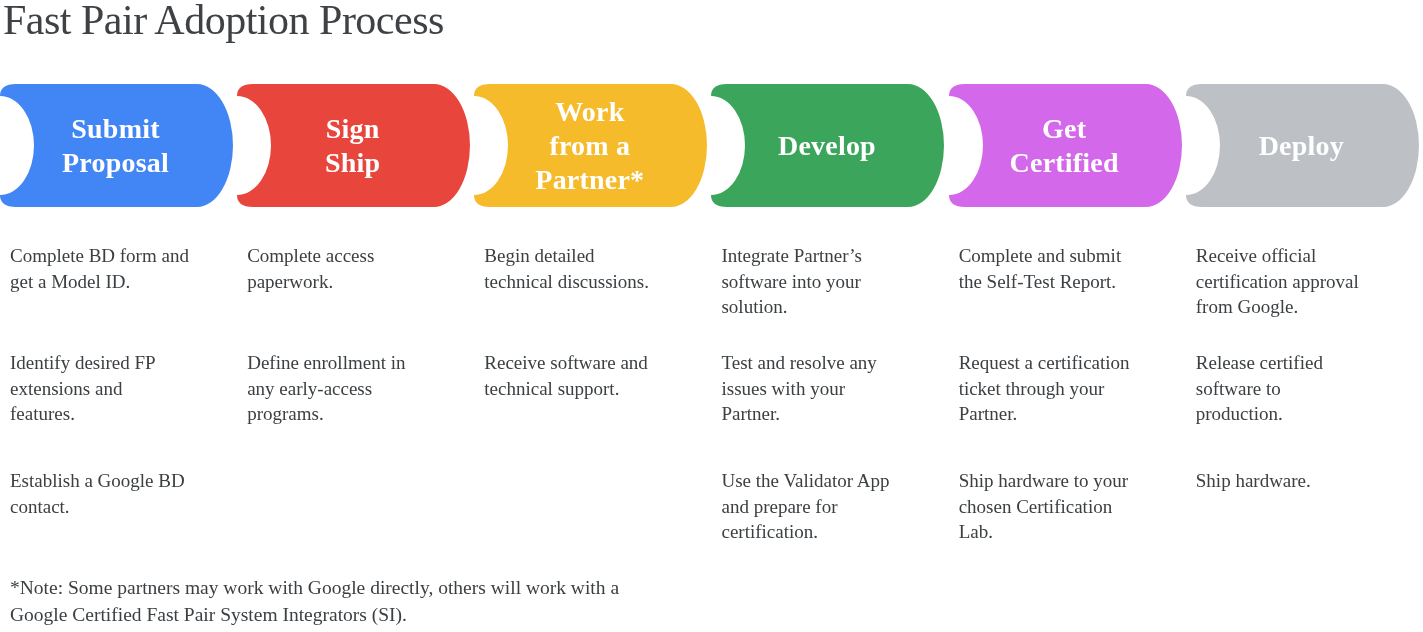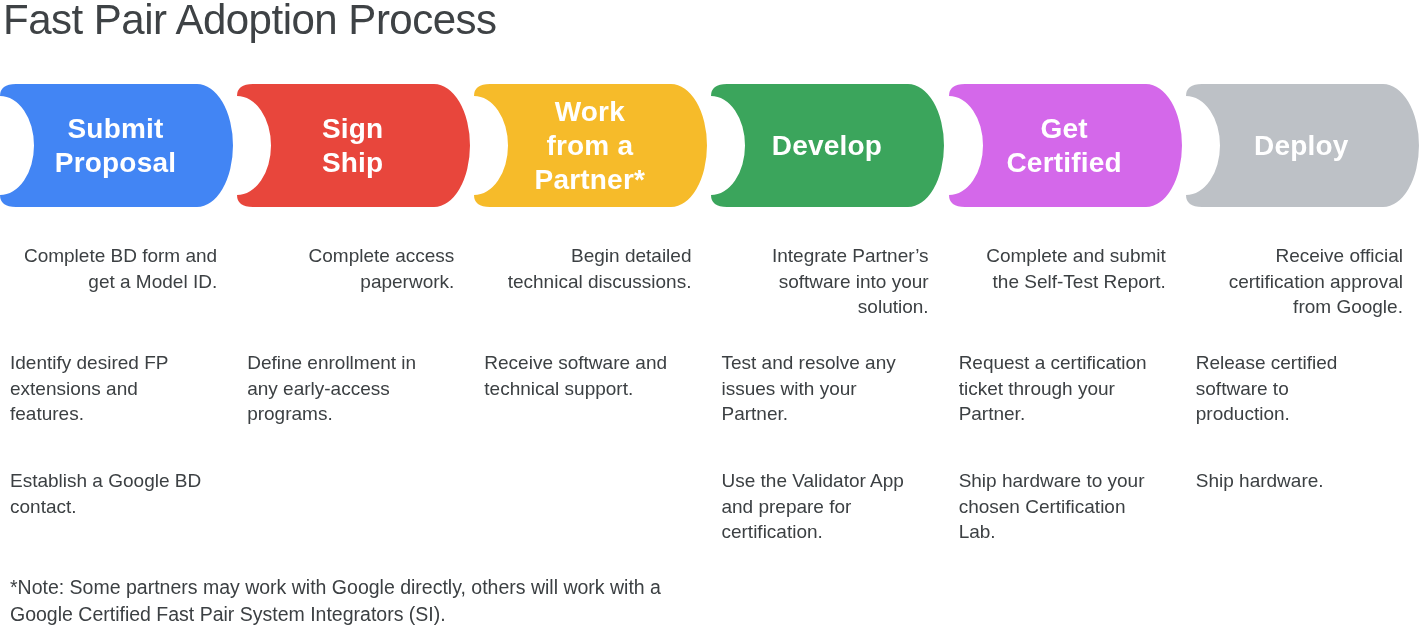--- a/index.html
+++ b/index.html
@@ -1,20 +1,20 @@
 <!DOCTYPE html>
 <html><head>
 <meta charset="utf-8">
 <style>
   html,body{margin:0;padding:0;background:#ffffff;}
   .canvas{
     position:relative;
     width:1423px;height:632px;
     background:#ffffff;
-    font-family:Liberation Sans, sans-serif;
+    font-family:Liberation Serif, serif;
     overflow:hidden;
   }
   .page-title{
     position:absolute;top:-4px;left:3px;margin:0;
     font-size:42px;font-weight:400;color:#3e4245;
     letter-spacing:-0.5px;
   }
   .stages{
     position:absolute;top:84px;left:0;
     width:1423px;height:123px;
@@ -41,21 +41,21 @@
   }
   .step-col{
     width:237.17px;flex:0 0 237.17px;
     box-sizing:border-box;
     padding-left:10px;padding-right:20px;
   }
   .step-item{
     font-size:19px;line-height:25.5px;color:#3c4043;
     white-space:pre-line;
   }
-  .slot-1{height:107px;text-align:right;}
+  .slot-1{height:107px;}
   .slot-2{height:118px;}
   .footnote{
     position:absolute;top:574px;left:10px;width:720px;
     font-size:19.5px;line-height:27px;color:#3c4043;
     white-space:pre-line;
   }
 </style>
 </head>
 <body>
 

